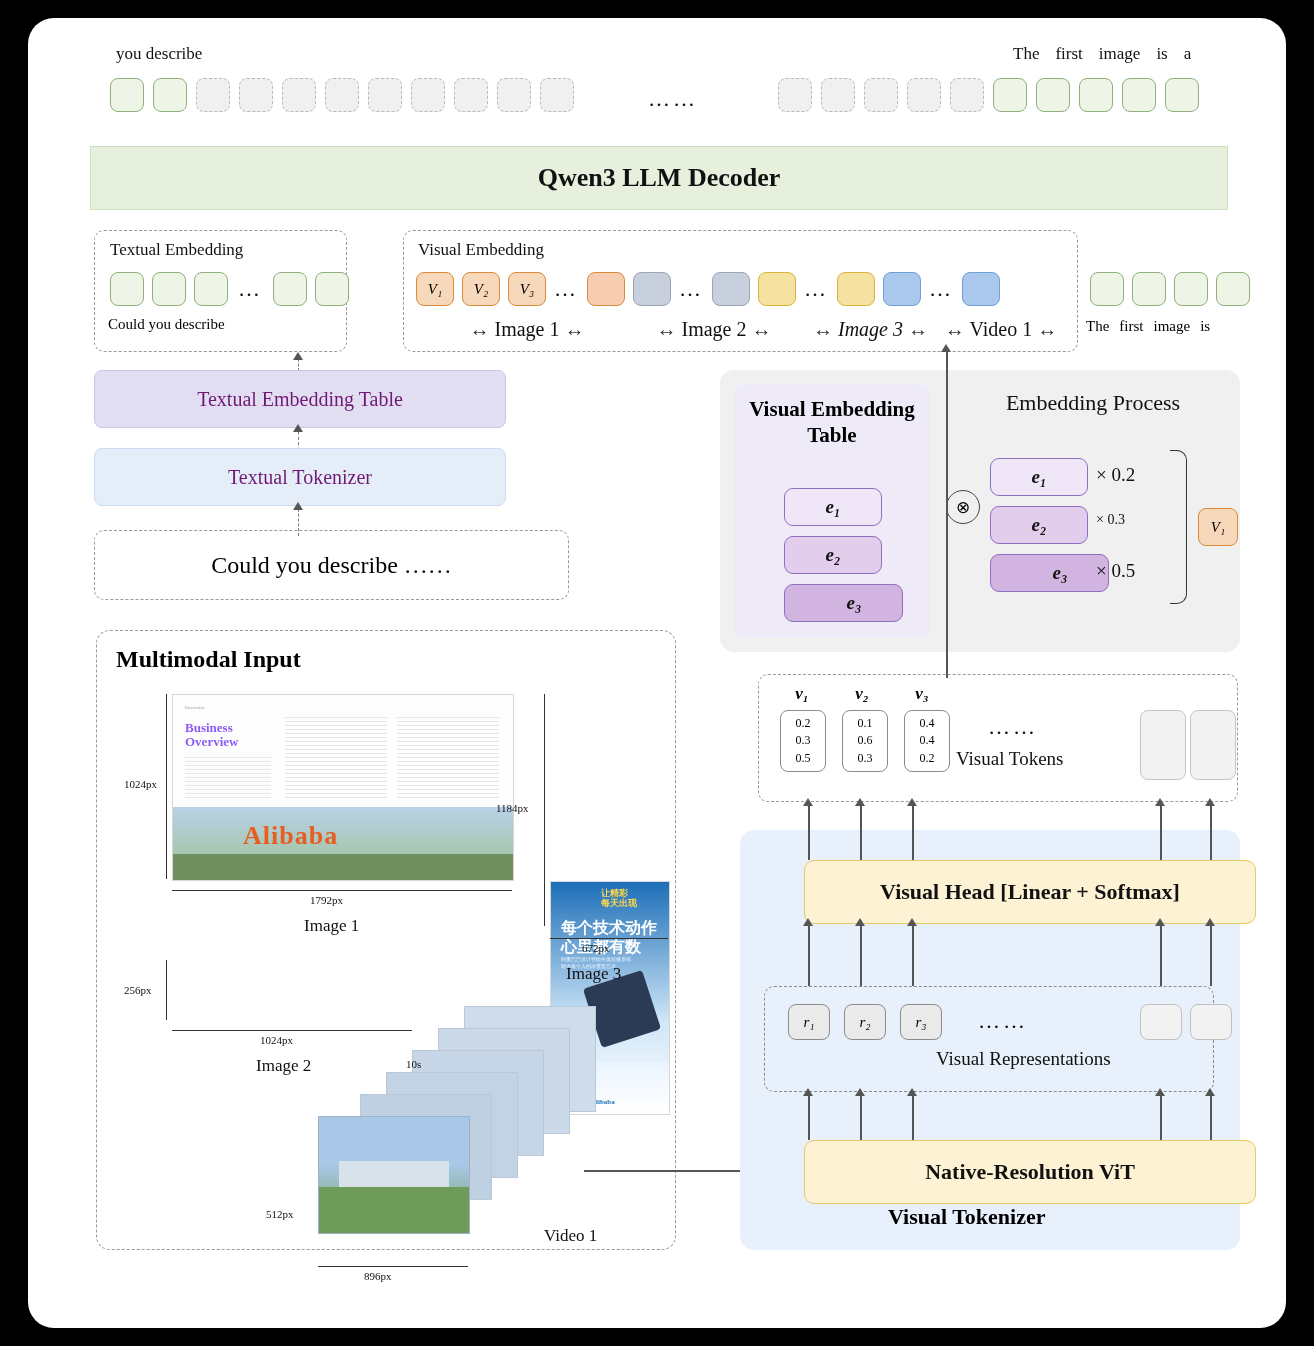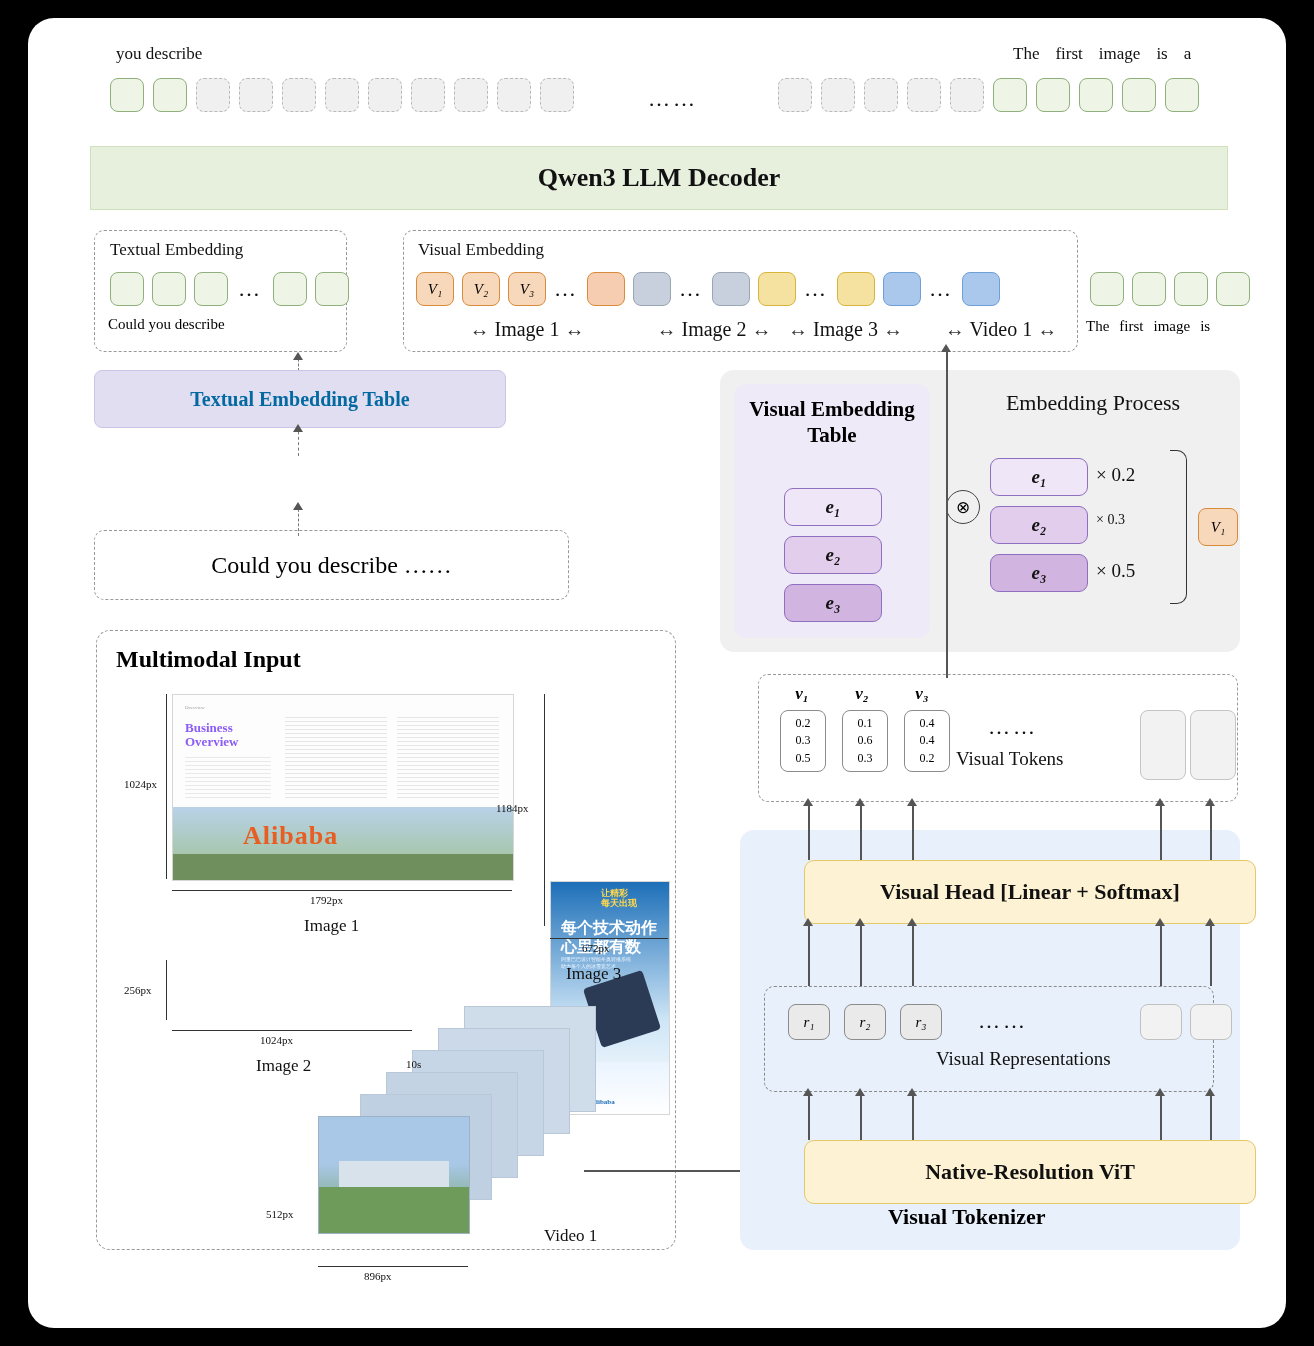--- a/index.html
+++ b/index.html
@@ -24,42 +24,42 @@
 
   .band{
     background:#e7f0dd;border:1px solid #cfe0bd;border-radius:0;
     display:flex;align-items:center;justify-content:center;
     font-size:26px;font-weight:bold;color:#111;
   }
   .dashbox{border:1.6px dashed #999;border-radius:10px;box-sizing:border-box;}
 
   .tbl{
     border-radius:8px;display:flex;align-items:center;justify-content:center;
-    font-size:20px;font-weight:bold;color:#0369a1;
+    font-size:20px;font-weight:normal;color:#701a75;
   }
   .tbl-purple{background:#e2def2;border:1px solid #cbc4e8;}
   .tbl-blue{background:#e4edf8;border:1px solid #c9dcf1;}
 
   .vtok{
     width:38px;height:34px;border-radius:8px;box-sizing:border-box;
     display:flex;align-items:center;justify-content:center;font-size:15px;font-style:italic;
   }
   .v-orange{border:1.6px solid #d98a3a;background:#f7d8bb;}
   .v-orange-l{border:1.6px solid #d98a3a;background:#f6cdb0;}
   .v-gray{border:1.6px solid #9aa6b5;background:#c7d0dc;}
   .v-yellow{border:1.6px solid #d6b53d;background:#f5e2a0;}
   .v-blue{border:1.6px solid #6f9fd8;background:#a9c8ec;}
 
   .ebox{
     width:96px;height:36px;border-radius:9px;display:flex;align-items:center;justify-content:center;
     font-size:19px;font-style:italic;font-weight:bold;color:#111;
   }
   .e1{background:#efe6f7;border:1.6px solid #8f6fc0;}
   .e2{background:#e2cdec;border:1.6px solid #8f6fc0;}
-  .e3{background:#d2b4e0;border:1.6px solid #8f6fc0;}
+  .e3{background:#d2b4e0;border:1.6px solid #8f6fc0;padding-left:21px;}
 
   .panel-purple{background:#efeaf8;border-radius:12px;}
   .panel-gray{background:#f0f0f0;border-radius:14px;}
   .panel-blue{background:#e8f0fb;border-radius:14px;}
 
   .yellowbox{
     background:#fdf3d4;border:1.6px solid #e4c96a;border-radius:10px;
     display:flex;align-items:center;justify-content:center;
     font-size:22px;font-weight:bold;color:#111;margin-left:40px;
   }
@@ -167,21 +167,21 @@
     <div style="width:226px;text-align:center;" class="seg-label">
       <span style="color:#333;">↔</span>
       <span>Image 1</span>
       <span style="color:#333;">↔</span>
     </div>
     <div style="width:148px;text-align:center;" class="seg-label">
       <span style="color:#333;">↔</span>
       <span>Image 2</span>
       <span style="color:#333;">↔</span>
     </div>
-    <div style="width:140px;text-align:left;" class="seg-label">
+    <div style="width:140px;text-align:right;font-style:italic;" class="seg-label">
       <span style="color:#333;">↔</span>
       <span>Image 3</span>
       <span style="color:#333;">↔</span>
     </div>
     <div style="width:146px;text-align:center;" class="seg-label">
       <span style="color:#333;">↔</span>
       <span>Video 1</span>
       <span style="color:#333;">↔</span>
     </div>
   </div>
@@ -200,20 +200,21 @@
   </div>
 
   <div class="dash-v abs" style="left:270px;top:336px;height:36px;"></div>
   <div class="arrow-head-up abs" style="left:265px;top:334px;"></div>
 
   <div class="abs tbl tbl-purple" style="left:66px;top:352px;width:410px;height:56px;">Textual Embedding Table</div>
 
   <div class="dash-v abs" style="left:270px;top:408px;height:30px;"></div>
   <div class="arrow-head-up abs" style="left:265px;top:406px;"></div>
 
+  <div class="abs tbl tbl-blue" style="left:66px;top:430px;width:410px;height:56px;">Textual Tokenizer</div>
 
   <div class="dash-v abs" style="left:270px;top:486px;height:32px;"></div>
   <div class="arrow-head-up abs" style="left:265px;top:484px;"></div>
 
   <div class="abs dashbox" style="left:66px;top:512px;width:475px;height:70px;display:flex;align-items:center;justify-content:center;">
     <span style="font-size:24px;">Could you describe ……</span>
   </div>
 
   <div class="abs panel-gray" style="left:692px;top:352px;width:520px;height:282px;"></div>
 

